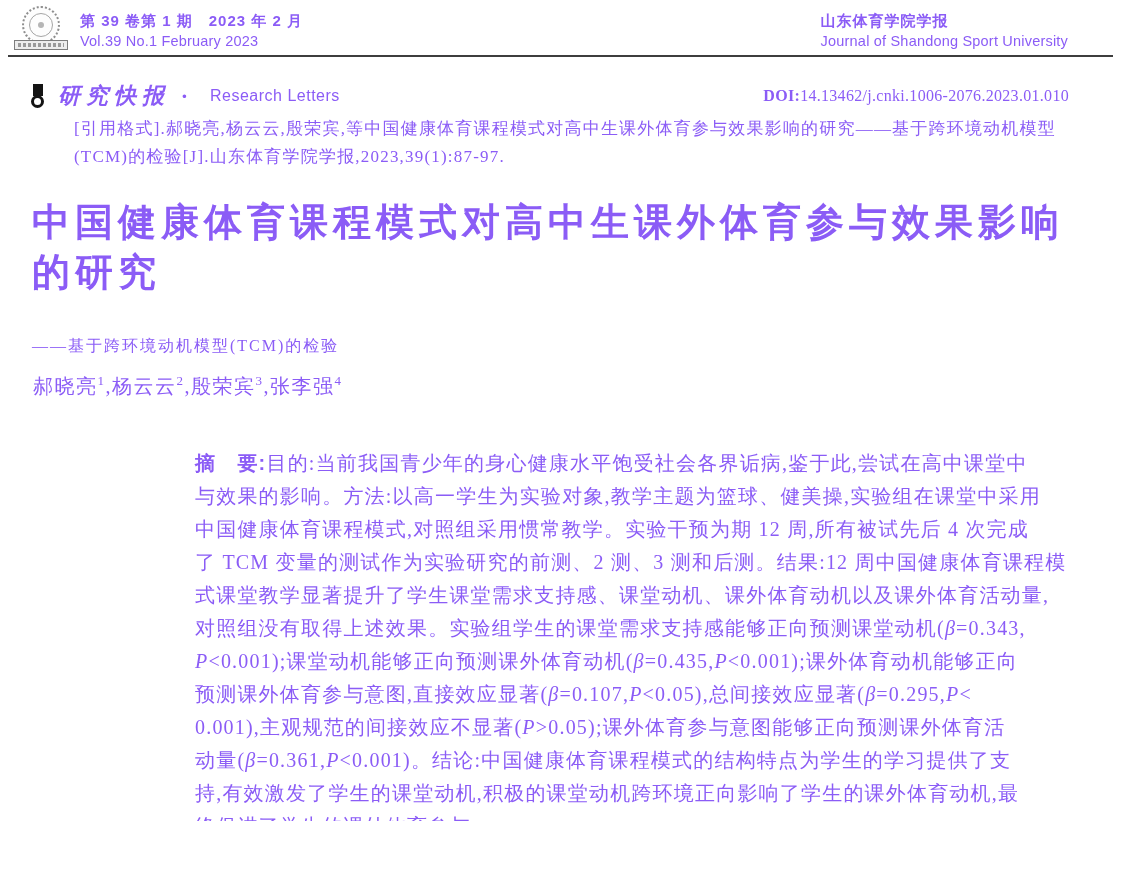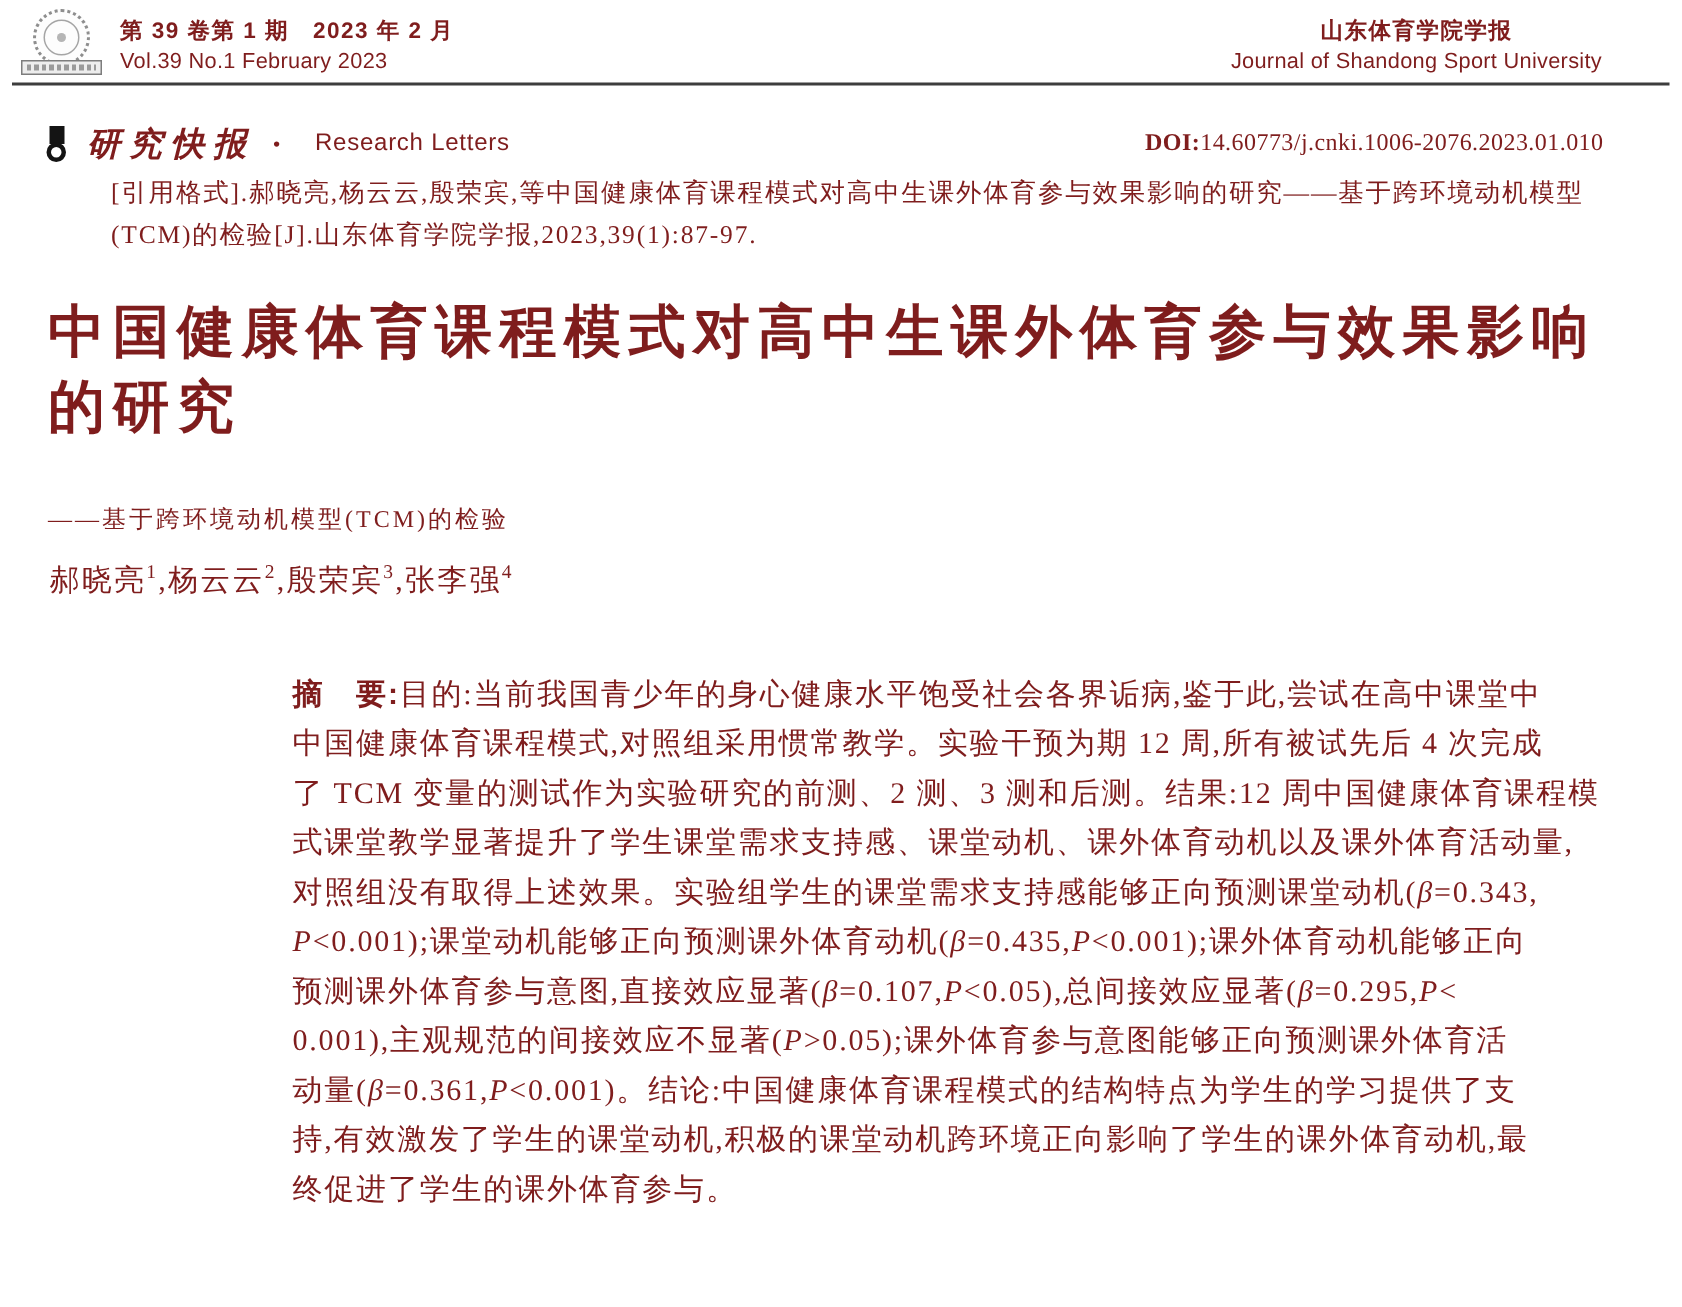--- a/index.html
+++ b/index.html
@@ -1,35 +1,35 @@
 <!DOCTYPE html>
 <html><head>
 <meta charset="utf-8">
 <style>
   * { box-sizing: border-box; }
   html,body { margin:0; padding:0; background:#ffffff; }
   .page {
     position:relative; width:1121px; height:821px; background:#ffffff;
-    color:#7f1d1d; overflow:hidden;
+    color:#8b5cf6; overflow:hidden;
     font-family:"Liberation Sans","DejaVu Sans",sans-serif;
   }
 
   
   .logo { position:absolute; left:13px; top:6px; width:56px; height:50px; }
   .seal-circle { width:38px; height:38px; margin:0 auto; border:2px dotted #8e8e8e;
     border-radius:50%; position:relative; background:#fdfdfd; }
   .seal-inner { position:absolute; inset:5px; border:1px solid #a5a5a5; border-radius:50%; }
   .seal-inner::after { content:""; position:absolute; inset:36%; background:#b5b5b5; border-radius:50%; }
   .seal-banner { width:54px; height:10px; margin:-4px auto 0; background:#ededed;
     border:1.5px solid #7d7d7d; position:relative; }
   .seal-banner::after { content:""; position:absolute; inset:2px 3px;
     background:repeating-linear-gradient(90deg,#9a9a9a 0 3px,transparent 3px 5px); }
 
   .header-left { position:absolute; left:80px; top:12px; line-height:18px; }
-  .header-right { position:absolute; right:53px; top:12px; text-align:center; line-height:18px; }
+  .header-right { position:absolute; right:53px; top:12px; text-align:left; line-height:18px; }
   .hdr-cn { font-size:15px; font-weight:700; letter-spacing:1px; }
   .hdr-en { font-size:14.5px; margin-top:2px; letter-spacing:0.2px; }
   .header-rule { position:absolute; left:8px; right:8px; top:55px; height:2px; background:#3d3d3d; }
 
   
   .section-row { position:absolute; left:30px; right:52px; top:80px; height:32px;
     display:flex; justify-content:space-between; align-items:center; }
   .section-left { display:flex; align-items:center; gap:13px; }
   .medal { display:flex; flex-direction:column; align-items:center; width:15px; }
   .medal-ribbon { width:10px; height:12px; background:#141414; }
@@ -93,40 +93,41 @@
   <div class="section-row">
     <div class="section-left">
       <div class="medal">
         <div class="medal-ribbon"></div>
         <div class="medal-ring"></div>
       </div>
       <span class="section-cn">研究快报 ·</span>
       <span class="section-en">Research Letters</span>
     </div>
     <div class="section-doi">
-      <span class="doi-label">DOI:</span><span>14.60773/j.cnki.1006-2076.2023.01.010</span>
+      <span class="doi-label">DOI:</span><span>14.13462/j.cnki.1006-2076.2023.01.010</span>
     </div>
   </div>
 
   <div class="citation">
     <div>[引用格式].郝晓亮,杨云云,殷荣宾,等中国健康体育课程模式对高中生课外体育参与效果影响的研究——基于跨环境动机模型</div>
     <div>(TCM)的检验[J].山东体育学院学报,2023,39(1):87-97.</div>
   </div>
 
   <h1 class="title">
     <div>中国健康体育课程模式对高中生课外体育参与效果影响</div>
     <div>的研究</div>
   </h1>
 
   <div class="subtitle">——基于跨环境动机模型(TCM)的检验</div>
 
   <div class="authors"><span><span>郝晓亮</span><sup>1</sup><span>,</span></span><span><span>杨云云</span><sup>2</sup><span>,</span></span><span><span>殷荣宾</span><sup>3</sup><span>,</span></span><span><span>张李强</span><sup>4</sup></span></div>
 
   <div class="abstract">
       <div class="abs-line"><span class="abs-label">摘　要:</span><span class="abs-bold">目的:</span><span>当前我国青少年的身心健康水平饱受社会各界诟病,鉴于此,尝试在高中课堂中</span></div>
+      <div class="abs-line"><span>与效果的影响。</span><span class="abs-bold">方法:</span><span>以高一学生为实验对象,教学主题为篮球、健美操,实验组在课堂中采用</span></div>
       <div class="abs-line"><span>中国健康体育课程模式,对照组采用惯常教学。实验干预为期 12 周,所有被试先后 4 次完成</span></div>
       <div class="abs-line"><span>了 TCM 变量的测试作为实验研究的前测、2 测、3 测和后测。</span><span class="abs-bold">结果:</span><span>12 周中国健康体育课程模</span></div>
       <div class="abs-line"><span>式课堂教学显著提升了学生课堂需求支持感、课堂动机、课外体育动机以及课外体育活动量,</span></div>
       <div class="abs-line"><span>对照组没有取得上述效果。实验组学生的课堂需求支持感能够正向预测课堂动机(<i>β</i>=0.343,</span></div>
       <div class="abs-line"><span><i>P</i>&lt;0.001);课堂动机能够正向预测课外体育动机(<i>β</i>=0.435,<i>P</i>&lt;0.001);课外体育动机能够正向</span></div>
       <div class="abs-line"><span>预测课外体育参与意图,直接效应显著(<i>β</i>=0.107,<i>P</i>&lt;0.05),总间接效应显著(<i>β</i>=0.295,<i>P</i>&lt;</span></div>
       <div class="abs-line"><span>0.001),主观规范的间接效应不显著(<i>P</i>&gt;0.05);课外体育参与意图能够正向预测课外体育活</span></div>
       <div class="abs-line"><span>动量(<i>β</i>=0.361,<i>P</i>&lt;0.001)。</span><span class="abs-bold">结论:</span><span>中国健康体育课程模式的结构特点为学生的学习提供了支</span></div>
       <div class="abs-line"><span>持,有效激发了学生的课堂动机,积极的课堂动机跨环境正向影响了学生的课外体育动机,最</span></div>
       <div class="abs-line"><span>终促进了学生的课外体育参与。</span></div>

